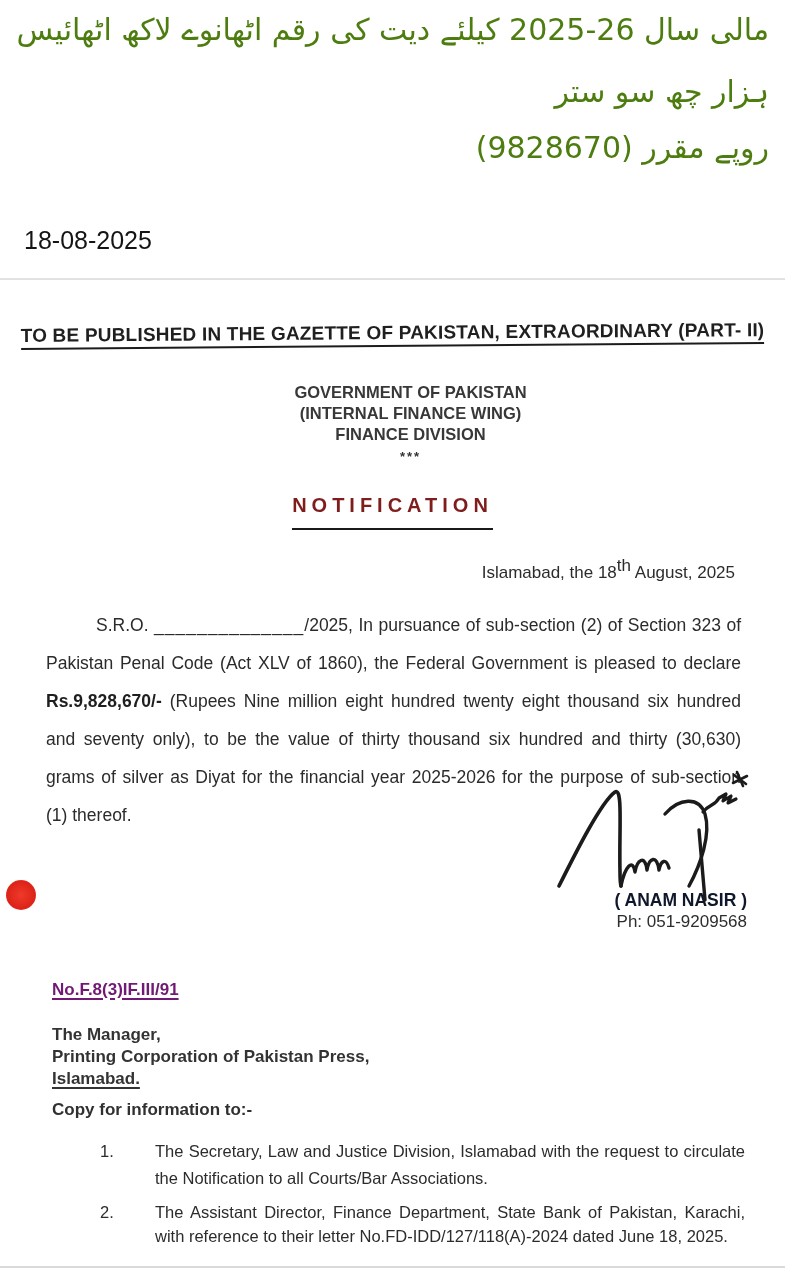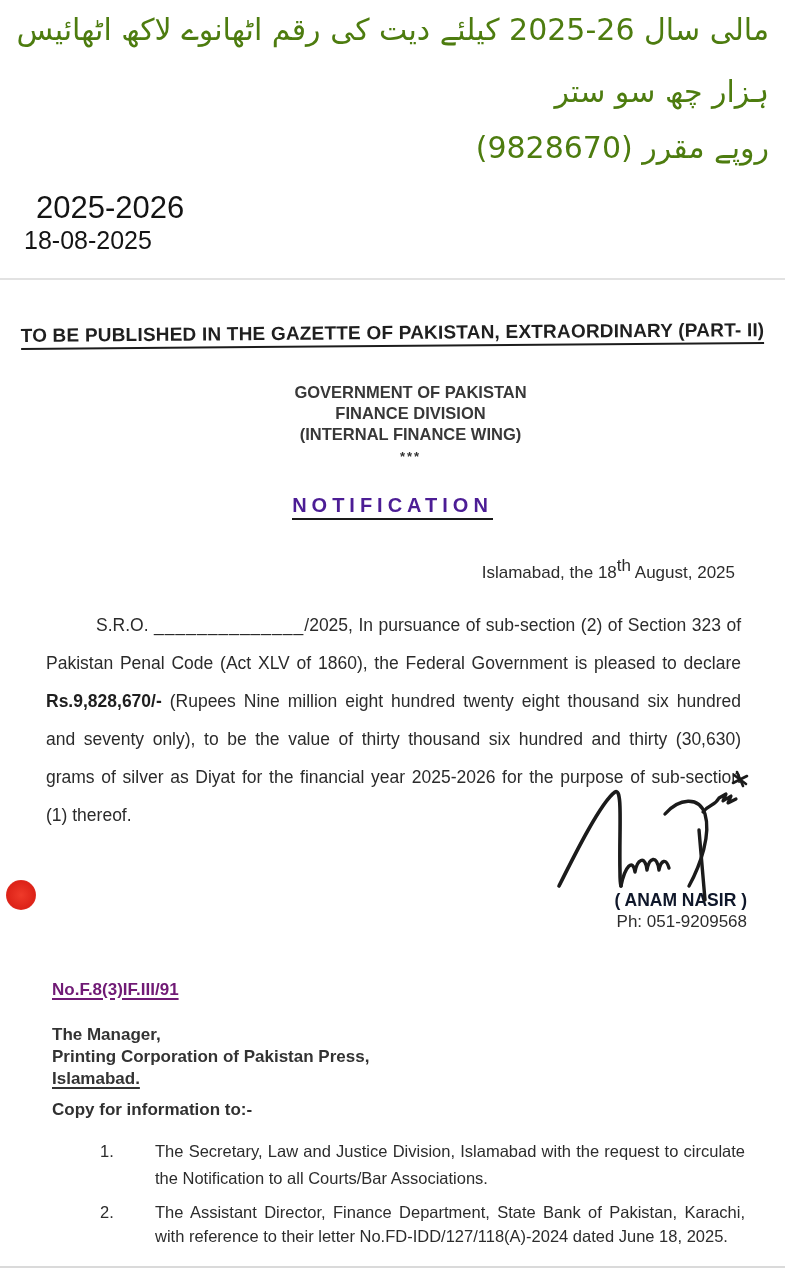--- a/index.html
+++ b/index.html
@@ -27,22 +27,22 @@
   }
   .gazette span{
     font-size:19px;font-weight:bold;color:#1f1f1f;letter-spacing:0.2px;
     border-bottom:2.5px solid #1c1c1c;padding-bottom:2px;white-space:nowrap;
   }
   .org{position:absolute;left:0;right:0;top:382px;text-align:center;
     font-size:16.5px;line-height:21px;font-weight:600;color:#383838;}
   .org .stars{font-size:13px;letter-spacing:2px;font-weight:bold;margin-top:1px;color:#333;}
   .notif-wrap{position:absolute;left:0;right:0;top:494px;text-align:center;}
   .notif-wrap span{
-    font-size:20px;font-weight:bold;letter-spacing:5px;color:#4c1d95;
-    border-bottom:2.5px solid #1a1a1a;padding-bottom:2px;
+    font-size:20px;font-weight:bold;letter-spacing:5px;color:#7f1d1d;
+    border-bottom:2.5px solid #1a1a1a;padding-bottom:12px;
   }
   .dateline{position:absolute;right:50px;top:556px;font-size:17px;color:#2c2c2c;}
   .dateline sup{font-size:17px;}
   .bodypara{
     position:absolute;left:46px;right:44px;top:606px;margin:0;
     font-size:17.5px;line-height:38px;text-align:justify;text-indent:50px;
     color:#2b2b2b;
   }
   .bodypara .blank{letter-spacing:1px;}
   .bodypara b{color:#1e1e1e;}
@@ -73,32 +73,31 @@
   .bottomline{position:absolute;left:0;right:0;top:1266px;height:2px;background:#dadada;}
 </style>
 </head>
 <body>
 
 <div class="page">
 
   <div class="urdu u1">مالی سال 26-2025 کیلئے دیت کی رقم اٹھانوے لاکھ اٹھائیس</div>
   <div class="urdu u2">ہزار چھ سو ستر</div>
   <div class="urdu u3">روپے مقرر (9828670)</div>
-  <div class="yeartag">2025-2026</div>
   <div class="datetag">18-08-2025</div>
   <div class="divider"></div>
 
   <div class="gazette">
     <span>TO BE PUBLISHED IN THE GAZETTE OF PAKISTAN, EXTRAORDINARY (PART- II)</span>
   </div>
 
   <div class="org doc-text">
     <div>GOVERNMENT OF PAKISTAN</div>
+    <div>(INTERNAL FINANCE WING)</div>
     <div>FINANCE DIVISION</div>
-    <div>(INTERNAL FINANCE WING)</div>
     <div class="stars">***</div>
   </div>
 
   <div class="notif-wrap">
     <span>NOTIFICATION</span>
   </div>
 
   <div class="dateline"><span>Islamabad, the 18</span><sup>th</sup><span> August, 2025</span></div>
 
   <p class="bodypara"><span>S.R.O. </span><span class="blank">______________</span><span>/2025, In pursuance of sub-section (2) of Section 323 of Pakistan Penal Code (Act XLV of 1860), the Federal Government is pleased to declare </span><b>Rs.9,828,670/-</b><span> (Rupees Nine million eight hundred twenty eight thousand six hundred and seventy only), to be the value of thirty thousand six hundred and thirty (30,630) grams of silver as Diyat for the financial year 2025-2026 for the purpose of sub-section (1) thereof.</span></p>

